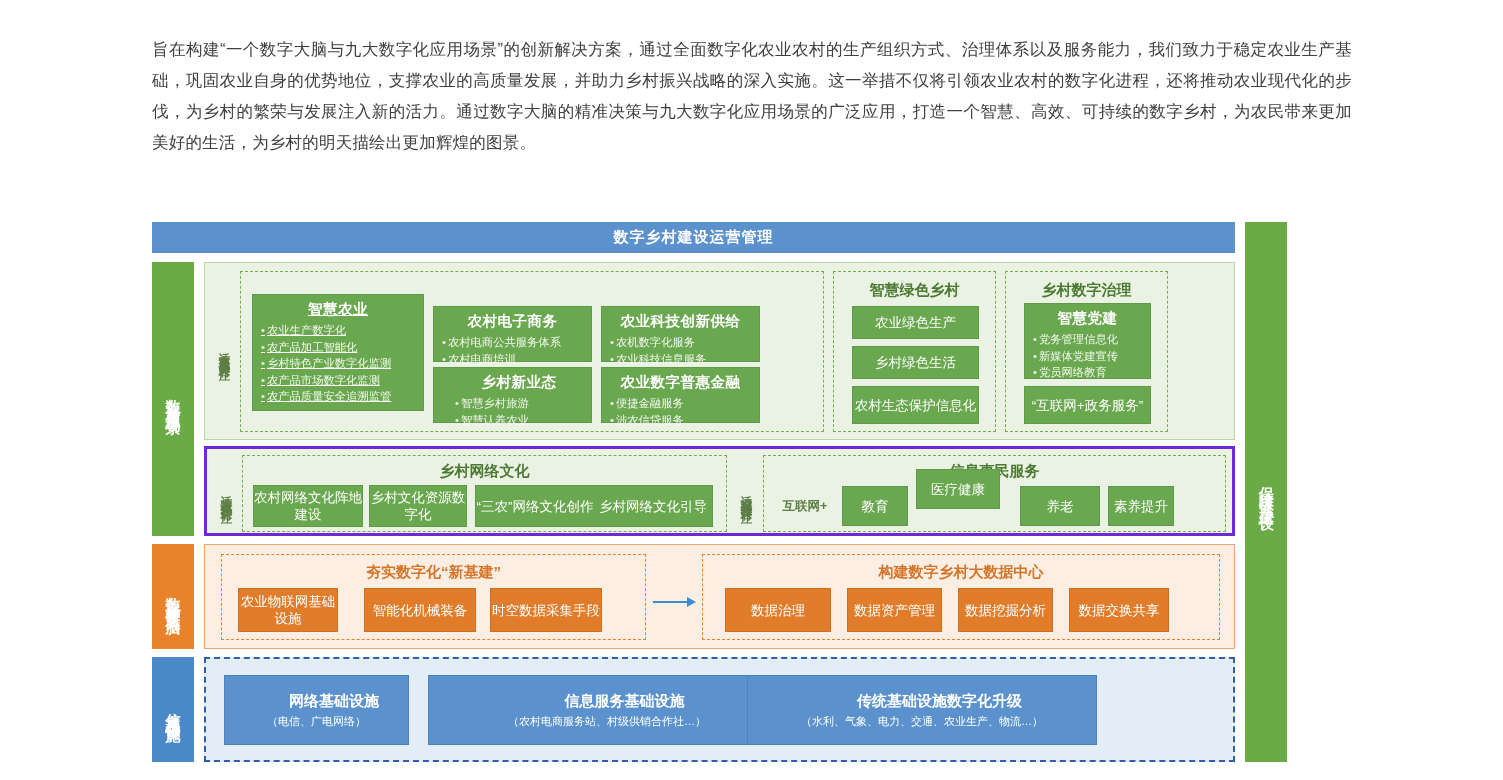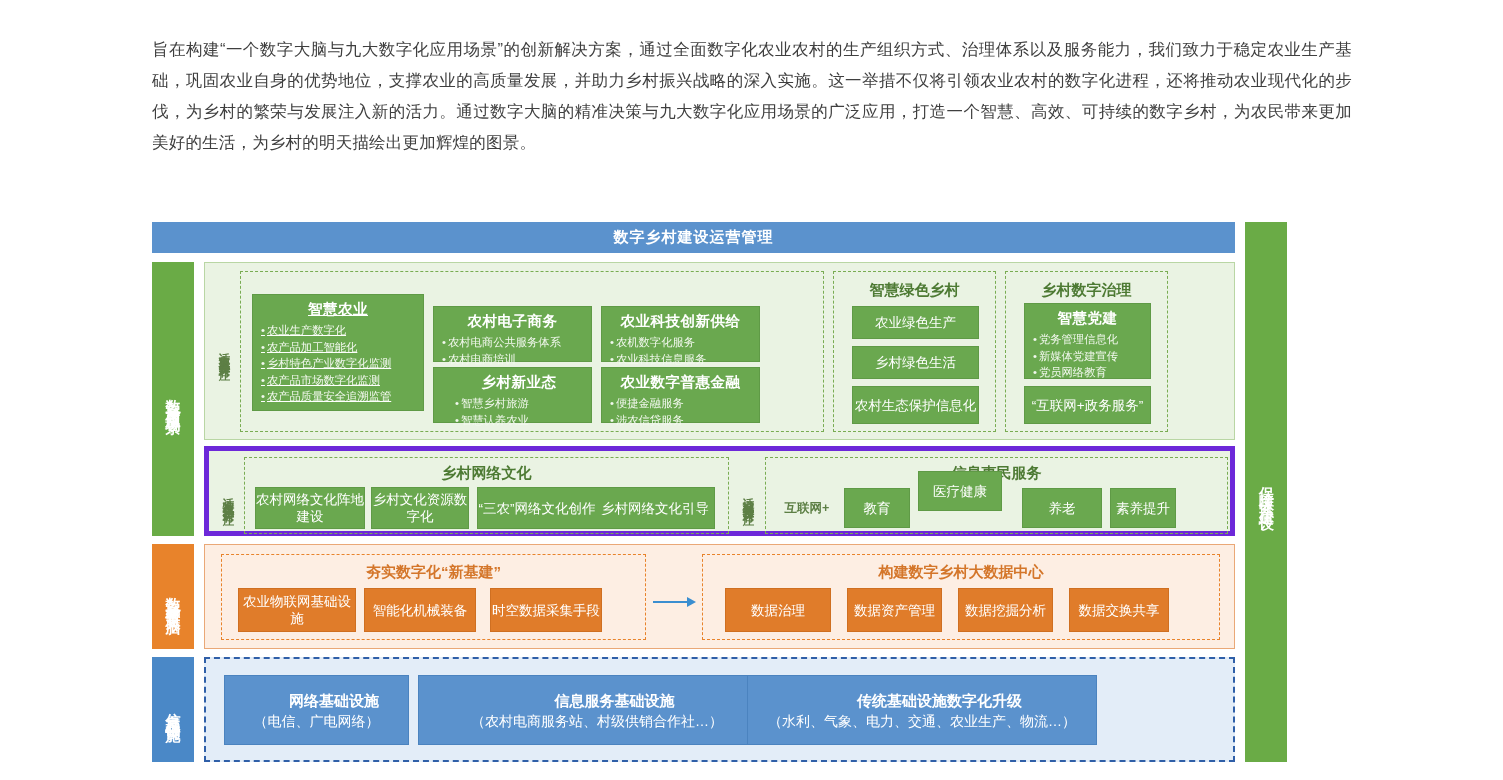--- a/index.html
+++ b/index.html
@@ -44,21 +44,21 @@
     writing-mode:vertical-rl;text-orientation:upright;letter-spacing:3px;
     line-height:22px;text-align:center;
   }
   .side-green{background:#6aab46;}
   .side-orange{background:#e8832b;}
   .side-blue{background:#4a88c7;}
 
   
   .row{position:absolute;left:52px;width:1031px;box-sizing:border-box;}
   .row-app1{top:40px;height:178px;background:#eaf3e3;border:1px solid #b9d6a4;}
-  .row-app2{top:224px;height:90px;background:#eaf3e3;border:5px solid #6d28d9;}
+  .row-app2{top:224px;height:90px;background:#eaf3e3;border:3px solid #6d28d9;}
   .row-brain{top:322px;height:105px;background:#fdeee3;border:1px solid #eaa877;}
   .row-infra{top:435px;height:105px;background:#e3edf8;border:2px dashed #2f5fa8;}
 
   
   .vlabel{
     position:absolute;width:20px;color:#5d7f45;font-size:11.5px;font-weight:bold;
     writing-mode:vertical-rl;text-orientation:upright;
     display:flex;align-items:center;justify-content:center;line-height:15px;
     letter-spacing:2px;
   }
@@ -96,21 +96,21 @@
     font-size:13.5px;line-height:17px;
   }
 
   
   .bbox{
     position:absolute;background:#5b92cd;border:1px solid #4b83bf;box-sizing:border-box;
     color:#fff;display:flex;flex-direction:column;align-items:center;justify-content:center;
     text-align:center;
   }
   .bbox .t1{font-weight:bold;font-size:15px;line-height:22px;padding-left:35px;}
-  .bbox .t2{font-size:14px;line-height:19px;}
+  .bbox .t2{font-size:11px;line-height:19px;}
 
   .arrow{position:absolute;}
   .arrow .shaft{position:absolute;left:0;top:4px;width:36px;height:2px;background:#3a8ed0;}
   .arrow .head{position:absolute;left:34px;top:0;width:0;height:0;
     border-top:5px solid transparent;border-bottom:5px solid transparent;
     border-left:9px solid #3a8ed0;}
 
   .plaintext{position:absolute;color:#5d7f45;font-size:12.5px;font-weight:bold;
     display:flex;align-items:center;justify-content:center;}
 </style>
@@ -223,21 +223,21 @@
         <div class="gbox center-only" style="left:152px;top:13px;width:84px;height:40px;">医疗健康</div>
         <div class="gbox center-only" style="left:256px;top:30px;width:80px;height:40px;">养老</div>
         <div class="gbox center-only" style="left:344px;top:30px;width:66px;height:40px;">素养提升</div>
       </div>
     </div>
 
     <div class="row row-brain">
 
       <div class="odash" style="left:16px;top:9px;width:425px;height:86px;">
         <div class="otitle" style="top:8px;">夯实数字化“新基建”</div>
-        <div class="obox" style="left:16px;top:33px;width:118px;height:44px;">农业物联网基础设施</div>
+        <div class="obox" style="left:16px;top:33px;width:100px;height:44px;">农业物联网基础设施</div>
         <div class="obox" style="left:142px;top:33px;width:112px;height:44px;">智能化机械装备</div>
         <div class="obox" style="left:268px;top:33px;width:112px;height:44px;">时空数据采集手段</div>
       </div>
 
       <div class="arrow" style="left:448px;top:52px;width:45px;height:10px;">
         <div class="shaft"></div>
           <div class="head"></div>
       </div>
 
       <div class="odash" style="left:497px;top:9px;width:518px;height:86px;">
@@ -247,21 +247,21 @@
         <div class="obox" style="left:255px;top:33px;width:95px;height:44px;">数据挖掘分析</div>
         <div class="obox" style="left:366px;top:33px;width:100px;height:44px;">数据交换共享</div>
       </div>
     </div>
 
     <div class="row row-infra">
       <div class="bbox" style="left:18px;top:16px;width:185px;height:70px;">
         <div class="t1">网络基础设施</div>
         <div class="t2">（电信、广电网络）</div>
       </div>
-      <div class="bbox" style="left:212px;top:16px;width:358px;height:70px;">
+      <div class="bbox" style="left:222px;top:16px;width:358px;height:70px;">
         <div class="t1">信息服务基础设施</div>
         <div class="t2">（农村电商服务站、村级供销合作社…）</div>
       </div>
       <div class="bbox" style="left:541px;top:16px;width:350px;height:70px;">
         <div class="t1">传统基础设施数字化升级</div>
         <div class="t2">（水利、气象、电力、交通、农业生产、物流…）</div>
       </div>
     </div>
 
   </div>

